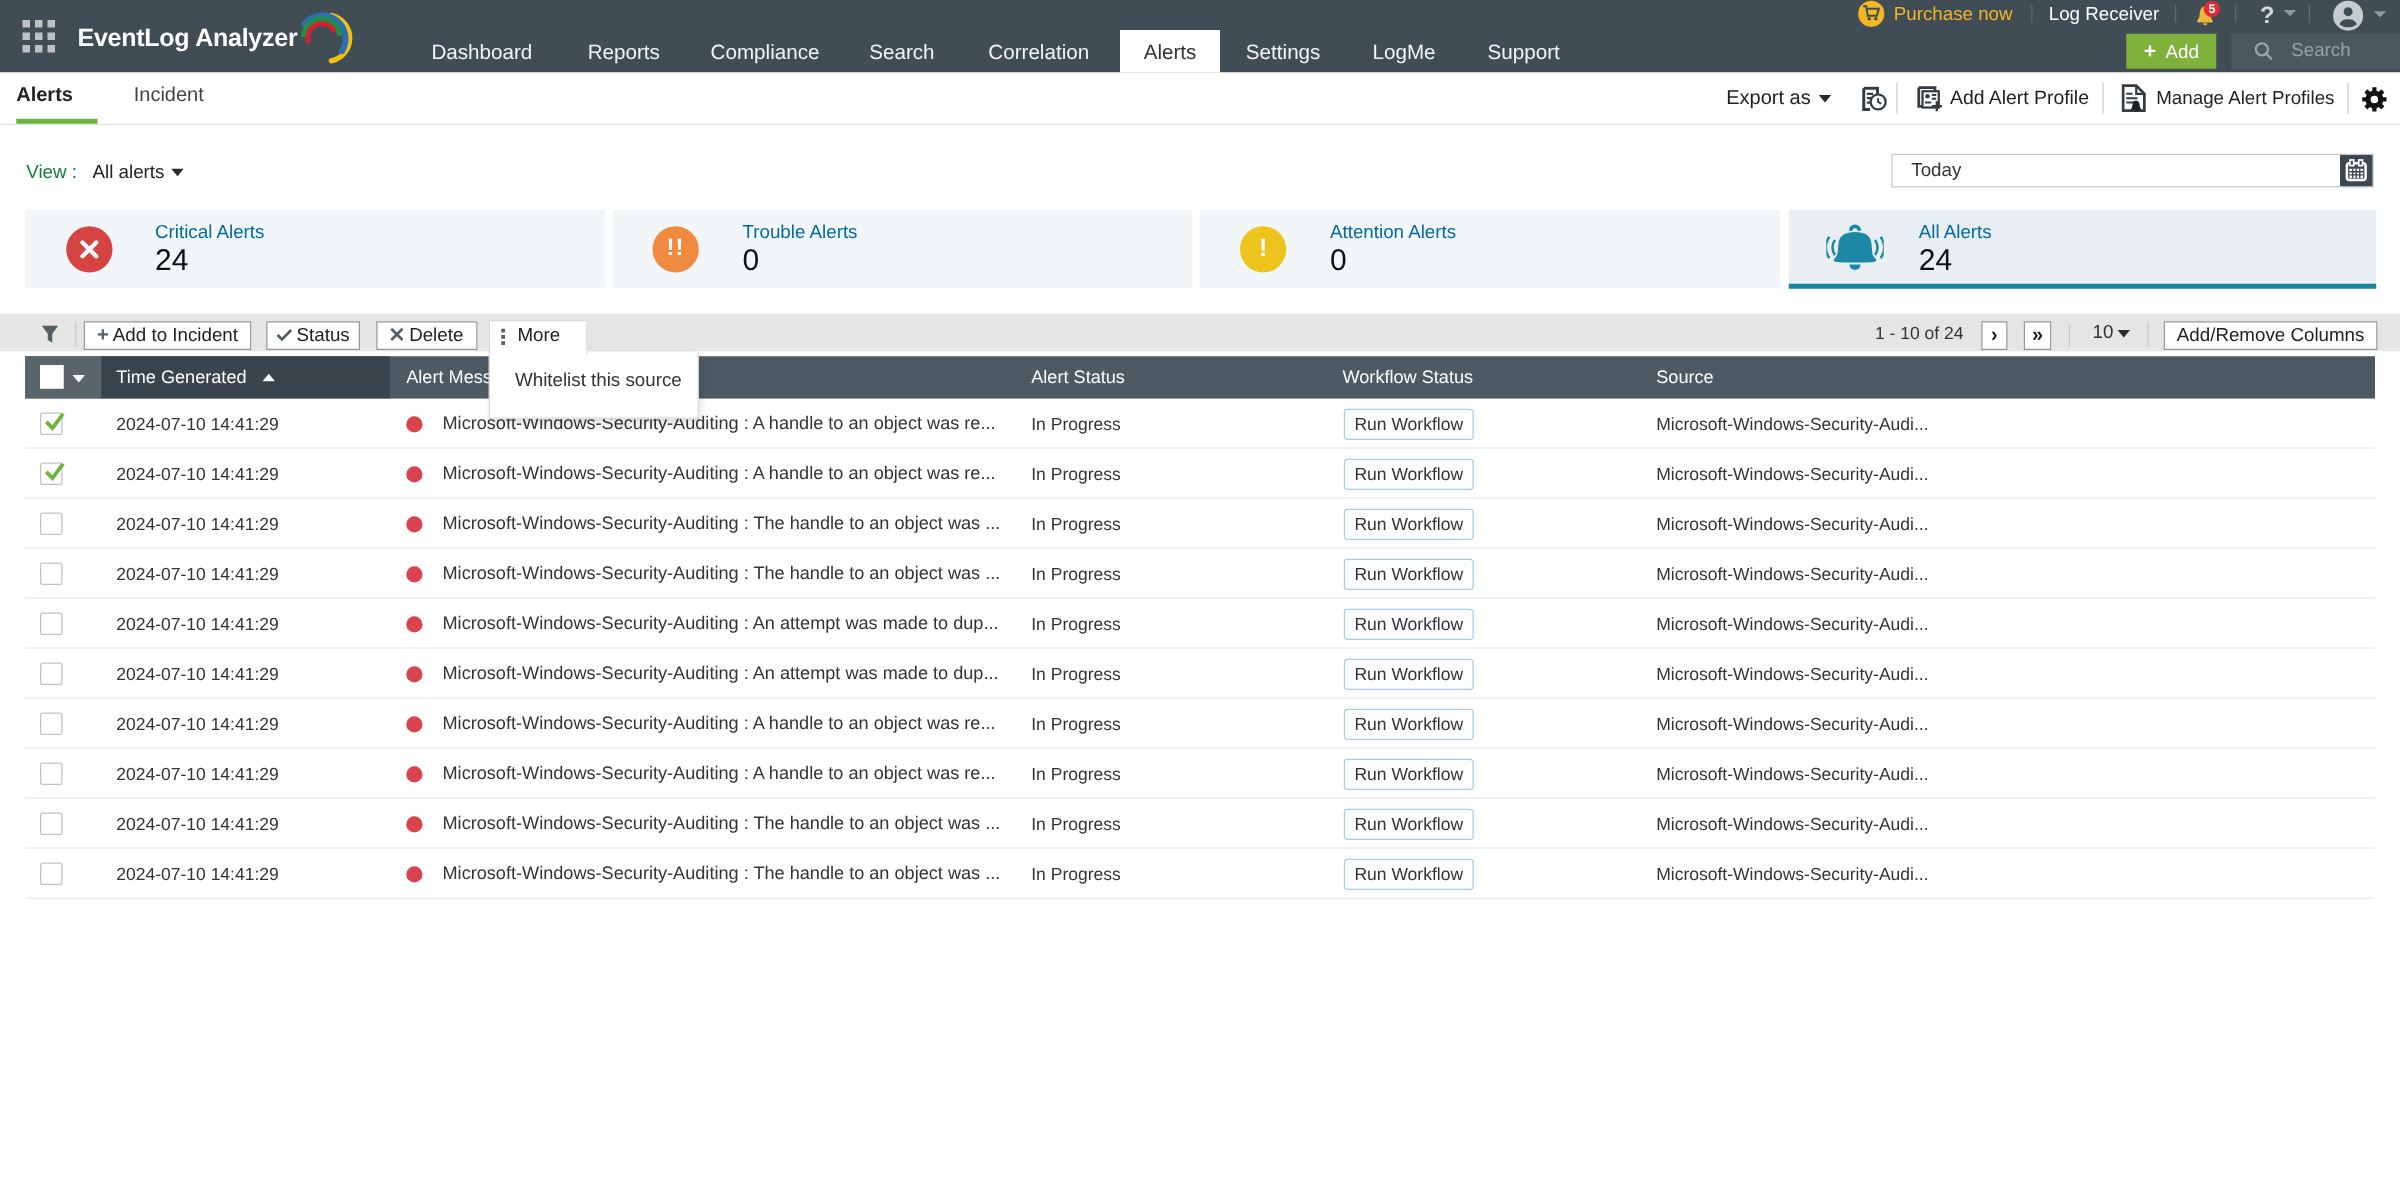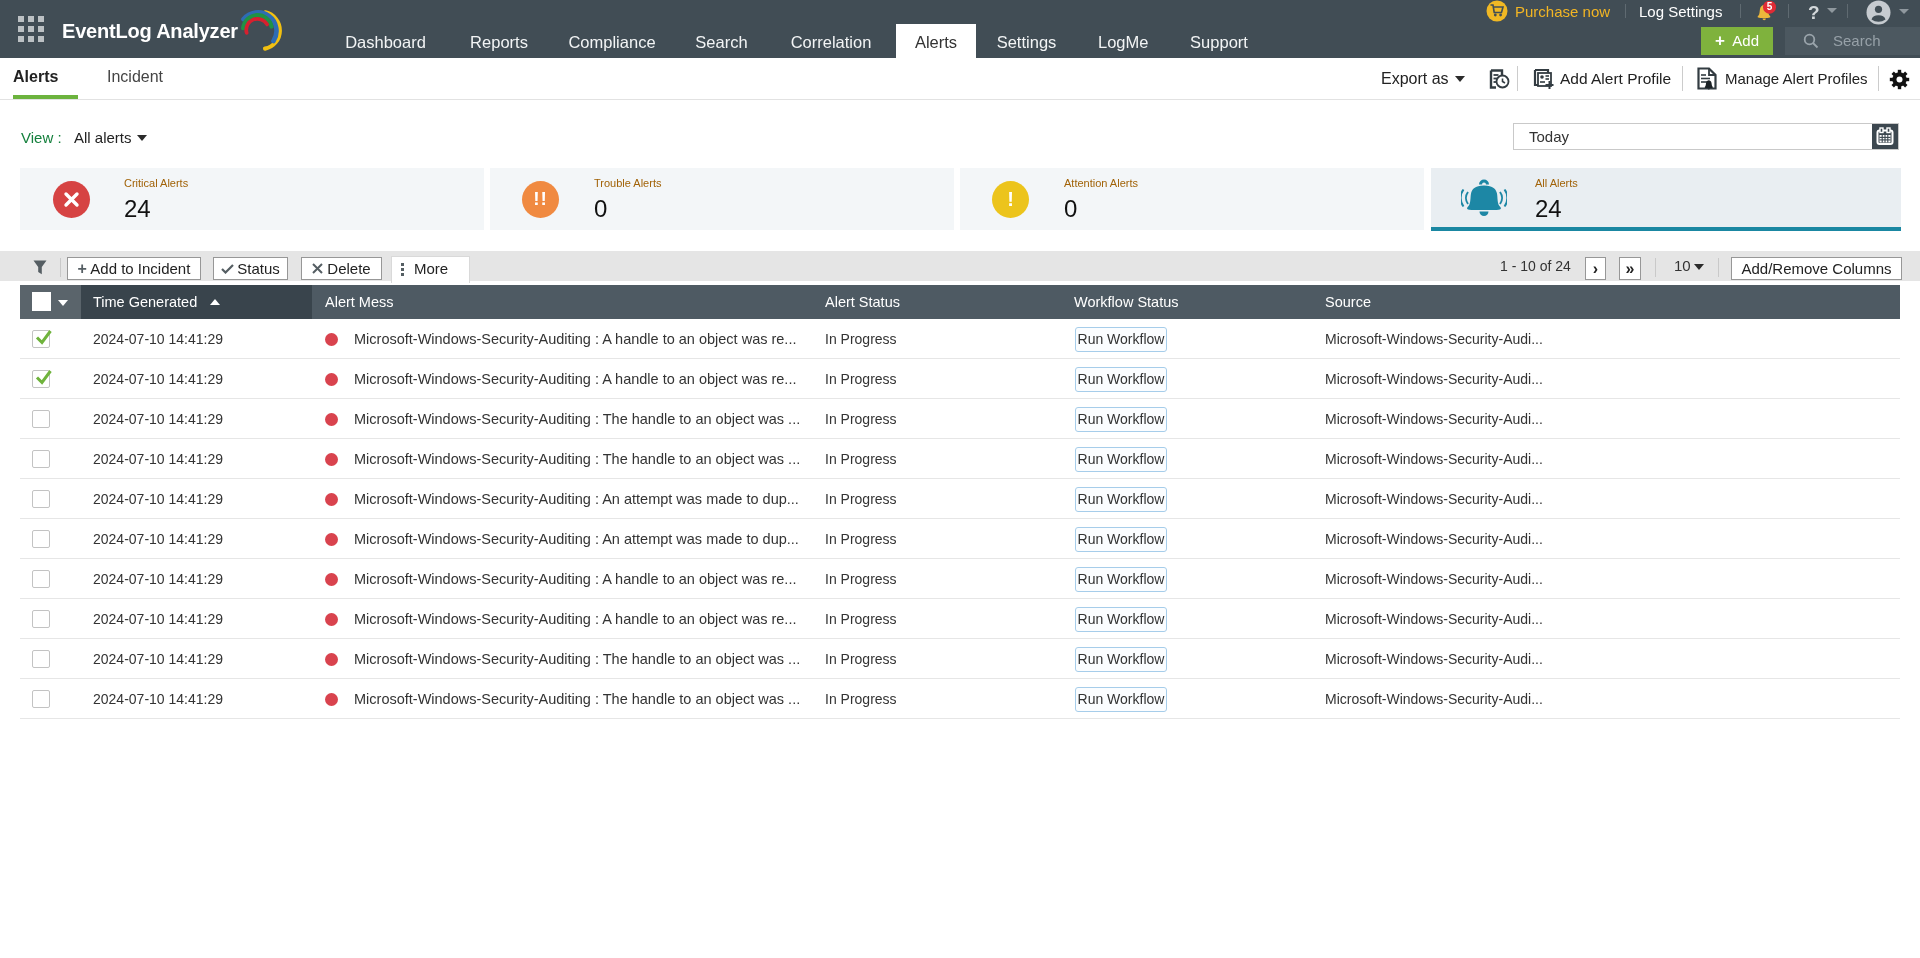--- a/index.html
+++ b/index.html
@@ -20,35 +20,35 @@
 #addbtn { position:absolute; left:1701px; top:27px; width:72px; height:28px; background:#7fb23d; color:#fff; font-size:15px; text-align:center; line-height:28px; }
 #searchbox { position:absolute; left:1785px; top:27px; width:135px; height:28px; background:#4c5860; color:#97a1a8; font-size:15px; line-height:28px; }
 
 
 #subhdr { position:absolute; left:0; top:58px; width:1920px; height:42px; background:#fff; border-bottom:1px solid #e2e2e2; }
 .rtool { position:absolute; top:0; height:41px; line-height:41px; font-size:16px; color:#222; }
 .vsep { position:absolute; top:8px; width:1px; height:25px; background:#ccc; }
 
 
 .card { position:absolute; top:168px; width:464px; height:62px; background:#f3f6f8; }
-.card .title { position:absolute; left:104px; top:9px; font-size:11px; color:#a16207; }
+.card .title { position:absolute; left:104px; top:9px; font-size:15px; color:#0369a1; }
 .card .num { position:absolute; left:104px; top:27px; font-size:24px; color:#111; }
 
 
 #toolbar { position:absolute; left:0; top:251px; width:1920px; height:30px; background:#e5e5e5; }
 .tbtn { position:absolute; top:6px; height:23px; line-height:21px; background:#fff; border:1px solid #979797; font-size:15px; color:#222; text-align:center; }
 
 
 #thead { position:absolute; left:20px; top:285px; width:1880px; height:34px; background:#4e5a63; color:#fff; font-size:14.5px;padding-left:36px; }
 .th { position:absolute; top:0; height:34px; line-height:34px; }
 .row { position:absolute; left:20px; width:1880px; height:40px; border-bottom:1px solid #e6e6e6; background:#fff; font-size:14px; color:#333; }
 .cell { position:absolute; top:0; height:40px; line-height:40px; }
 .cb { position:absolute; left:12px; top:11px; width:18px; height:18px; border:1px solid #c3c3c3; background:#fff; border-radius:2px; }
 .dot { position:absolute; left:305px; top:14px; width:13px; height:13px; border-radius:50%; background:#d9434e; }
-.rw { position:absolute; left:1055px; top:8px; width:92px; height:25px; line-height:23px; border:1px solid #a6cdea; background:#fbfdff; border-radius:3px; font-size:14px; color:#333; text-align:center; }
+.rw { position:absolute; left:1055px; top:8px; width:104px; height:25px; line-height:23px; border:1px solid #a6cdea; background:#fbfdff; border-radius:3px; font-size:14px; color:#333; text-align:center; }
 
 
 #morepanel { position:absolute; left:391px; top:282px; width:168px; height:53px; background:#fff; border:1px solid #d9d9d9; border-top:none; box-shadow:2px 3px 6px rgba(0,0,0,0.15); }
 </style>
 </head>
 <body>
 <div id="page">
 
   <div id="hdr">
     <div id="grid-icon">
@@ -79,21 +79,21 @@
     <div class="nav-item" style="left:1098px; width:50px;">LogMe</div>
     <div class="nav-item" style="left:1188px; width:62px;">Support</div>
     <svg style="position:absolute; left:1486px; top:0;" width="22" height="22" viewBox="0 0 22 22">
       <circle cx="11" cy="11" r="10.5" fill="#f0b824"></circle>
       <path d="M4.5 5 H7 L8.2 12.5 H15.5 L17 7 H7.5" fill="none" stroke="#414d55" stroke-width="1.6"></path>
       <circle cx="9.3" cy="15" r="1.4" fill="#414d55"></circle>
       <circle cx="14.6" cy="15" r="1.4" fill="#414d55"></circle>
     </svg>
     <div class="topstrip" style="left:1515px; color:#f2b524;">Purchase now</div>
     <div class="tsep" style="left:1625px;"></div>
-    <div class="topstrip" style="left:1639px;">Log Settings</div>
+    <div class="topstrip" style="left:1639px;">Log Receiver</div>
     <div class="tsep" style="left:1740px;"></div>
     <svg style="position:absolute; left:1753px; top:1px;" width="24" height="21" viewBox="0 0 24 21">
       <path d="M9 17 C4 17 4 16 5.5 14.5 C6.8 13.2 6.5 10 7 8 C7.5 5.5 9 4.2 11 4 C13 4.2 14.5 5.5 15 8 C15.5 10 15.2 13.2 16.5 14.5 C18 16 18 17 13 17 Z" fill="#ecb73b"></path>
       <path d="M9.5 17.5 a1.7 1.7 0 0 0 3.4 0" fill="#ecb73b"></path>
       <circle cx="16.5" cy="6.2" r="6.5" fill="#e02b35"></circle>
       <text x="16.5" y="9.4" font-size="10" font-weight="bold" fill="#fff" text-anchor="middle" font-family="Liberation Sans, sans-serif">5</text>
     </svg>
     <div class="tsep" style="left:1788px;"></div>
     <div class="topstrip" style="left:1808px; top:1px; font-size:19px; color:#d3d8db; font-weight:bold;">?</div>
     <div class="caret-s" style="left:1827px; top:8px;"></div>
@@ -356,13 +356,16 @@
       <div class="cell" style="left:805px;">In Progress</div>
       <div class="rw">Run Workflow</div>
       <div class="cell" style="left:1305px;">Microsoft-Windows-Security-Audi...</div>
     </div>
 </div>
 
   <div class="abs" style="left:391px; top:256px; width:79px; height:27px; background:#fff; border:1px solid #d9d9d9; border-bottom:none; z-index:5;">
     <div style="position:absolute; left:9px; top:6px; width:3px; height:3px; background:#555e63; box-shadow:0 5px 0 #555e63, 0 10px 0 #555e63;"></div>
     <span style="position:absolute; left:22px; top:3px; font-size:15px; color:#222;">More</span>
   </div>
+  <div id="morepanel">
+    <div class="abs" style="left:20px; top:14px; font-size:15px; color:#333;">Whitelist this source</div>
+  </div>
 </div>
 
 </body></html>

